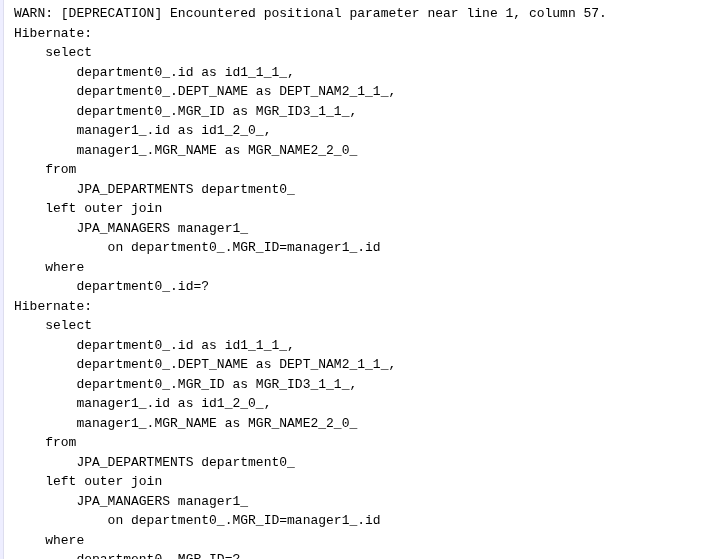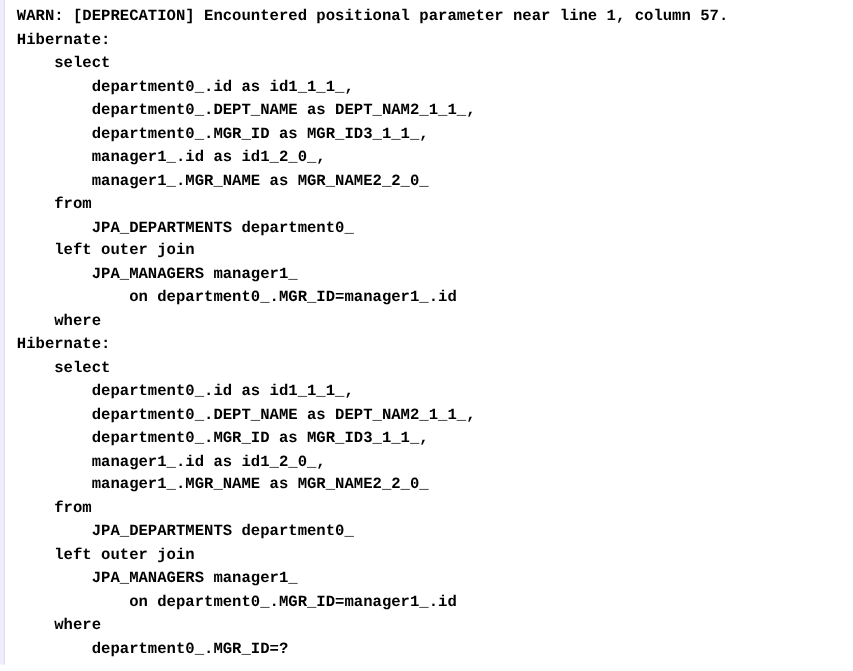--- a/index.html
+++ b/index.html
@@ -12,21 +12,20 @@
       width: 711px;
       position: relative;
       color: #000;
     }
     .warn-line {
       color: #cc0000;
     }
     .code-line {
       color: #000;
       white-space: pre;
-      font-weight: bold;
     }
     .left-border {
       position: absolute;
       left: 0;
       top: 0;
       bottom: 0;
       width: 4px;
       background: #eef;
       border-right: 1px solid #dde;
     }
@@ -47,20 +46,21 @@
     <div class="code-line">        department0_.DEPT_NAME as DEPT_NAM2_1_1_,</div>
     <div class="code-line">        department0_.MGR_ID as MGR_ID3_1_1_,</div>
     <div class="code-line">        manager1_.id as id1_2_0_,</div>
     <div class="code-line">        manager1_.MGR_NAME as MGR_NAME2_2_0_ </div>
     <div class="code-line">    from</div>
     <div class="code-line">        JPA_DEPARTMENTS department0_ </div>
     <div class="code-line">    left outer join</div>
     <div class="code-line">        JPA_MANAGERS manager1_ </div>
     <div class="code-line">            on department0_.MGR_ID=manager1_.id </div>
     <div class="code-line">    where</div>
+    <div class="code-line">        department0_.id=?</div>
     <div class="code-line">Hibernate: </div>
     <div class="code-line">    select</div>
     <div class="code-line">        department0_.id as id1_1_1_,</div>
     <div class="code-line">        department0_.DEPT_NAME as DEPT_NAM2_1_1_,</div>
     <div class="code-line">        department0_.MGR_ID as MGR_ID3_1_1_,</div>
     <div class="code-line">        manager1_.id as id1_2_0_,</div>
     <div class="code-line">        manager1_.MGR_NAME as MGR_NAME2_2_0_ </div>
     <div class="code-line">    from</div>
     <div class="code-line">        JPA_DEPARTMENTS department0_ </div>
     <div class="code-line">    left outer join</div>

